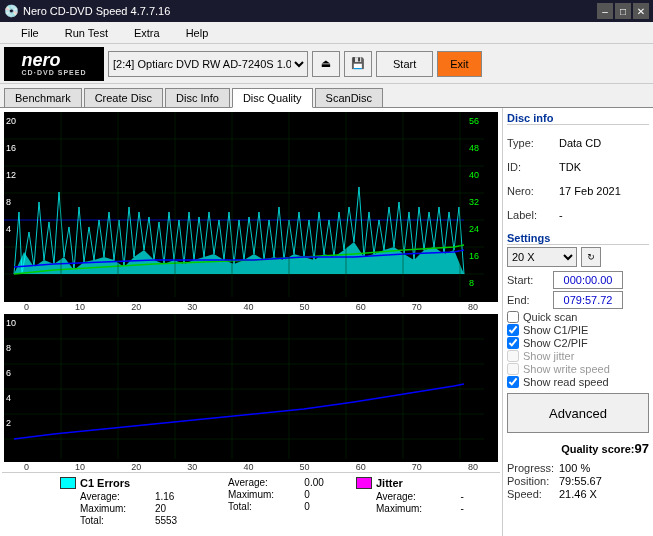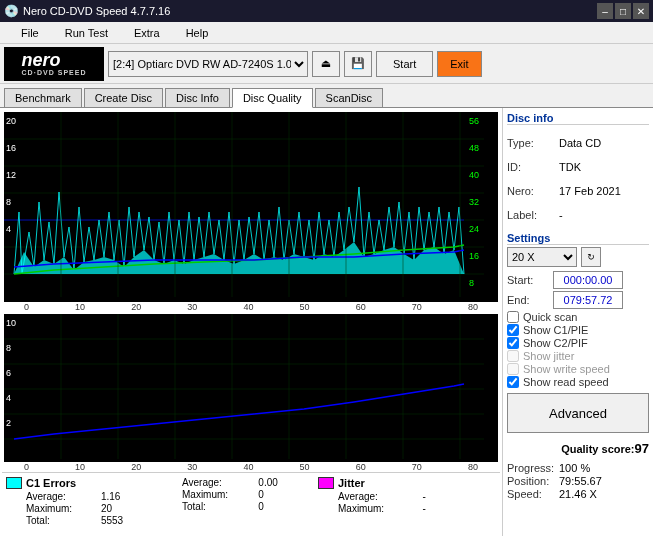--- a/index.html
+++ b/index.html
@@ -31,21 +31,21 @@
     .tab { padding: 3px 10px; border: 1px solid #888; background: #e0e0e0; cursor: pointer; font-size: 11px; border-bottom: none; }
     .tab.active { background: white; border-bottom: 1px solid white; z-index: 1; margin-bottom: -1px; }
     
     
     .main-content { display: flex; height: 432px; background: white; }
     
     
     .chart-area { flex: 1; background: white; padding: 2px; display: flex; flex-direction: column; border-right: 1px solid #ccc; }
     
     
-    .legend-area { display: flex; padding: 4px; gap: 16px; height: 56px; background: white; border-top: 1px solid #ccc; }
+    .legend-area { display: flex; padding: 4px; gap: 8px; height: 56px; background: white; border-top: 1px solid #ccc; justify-content: flex-end; }
     .legend-item { display: flex; flex-direction: column; gap: 2px; min-width: 140px; }
     .legend-header { display: flex; align-items: center; gap: 4px; }
     .legend-color-box { width: 16px; height: 12px; border: 1px solid #333; }
     .legend-label { font-size: 11px; font-weight: bold; }
     .legend-stats { display: grid; grid-template-columns: auto auto; gap: 1px 6px; font-size: 10px; padding-left: 20px; }
     
     
     .right-panel { width: 150px; padding: 4px; display: flex; flex-direction: column; gap: 4px; font-size: 11px; }
     
     .panel-section { margin-bottom: 4px; }

